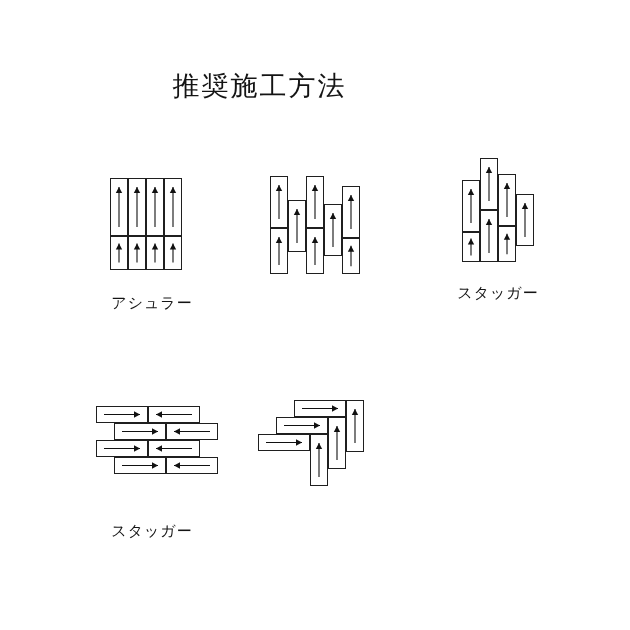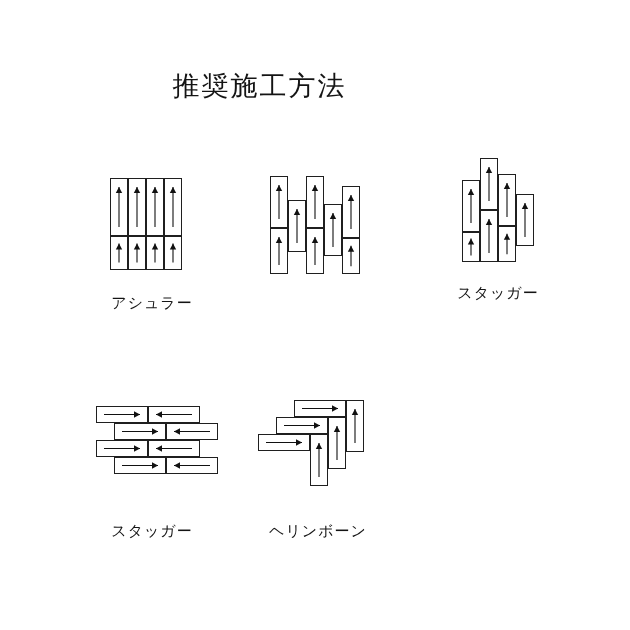--- a/index.html
+++ b/index.html
@@ -391,16 +391,15 @@
         </div>
         <div class="plank" style="left: 62px; top: 46px; width: 18px; height: 52px;">
           <span style="display: block; width: 100%; height: 100%;">
             <svg viewBox="0 0 16 50" preserveAspectRatio="none">
               <line x1="8" y1="42" x2="8" y2="8" stroke="#111" stroke-width="1.1" vector-effect="non-scaling-stroke"></line>
               <polygon points="8,8 4.8,14 11.2,14" fill="#111"></polygon>
             </svg>
           </span>
         </div>
       </div>
-    <div class="caption">ヘリンボーン</div>
   </div>
 
 </div>
 
 </body></html>

